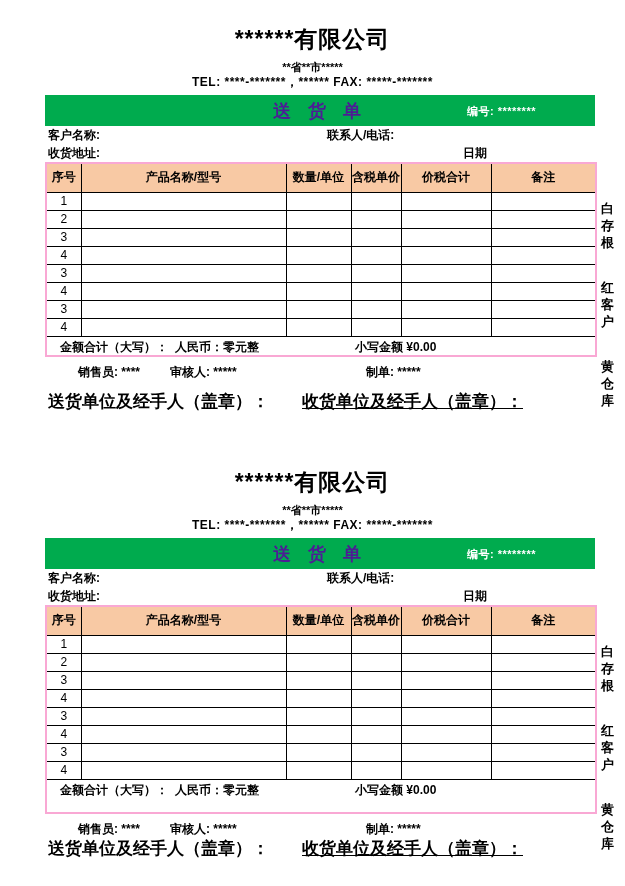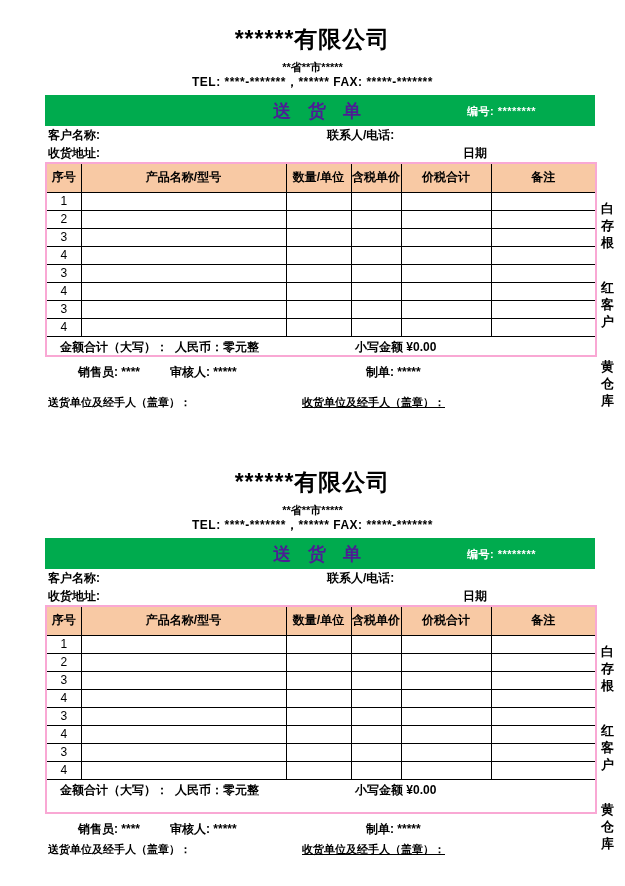--- a/index.html
+++ b/index.html
@@ -36,21 +36,21 @@
   .pos-total-label { left:13px; }
   .pos-total-rmb   { left:128px; }
   .pos-total-small { left:308px; }
 
   .variant-b tr.total-row td { height:34px; vertical-align:top; }
 
   .copies { position:absolute; left:601px; top:200px; width:16px; display:flex; flex-direction:column; gap:28px; }
   .copy { font-size:13px; font-weight:bold; line-height:17px; word-break:break-all; }
 
   .sign-row  { position:relative; margin-top:7px;  height:17px; font-size:12px; font-weight:bold; line-height:17px; }
-  .stamp-row { position:relative; margin-top:12px; height:18px; font-size:11px; font-weight:bold; line-height:18px; }
+  .stamp-row { position:relative; margin-top:12px; height:18px; font-size:17px; font-weight:bold; line-height:18px; }
   .sign-row span, .stamp-row span { position:absolute; top:0; white-space:nowrap; }
   .pos-sales { left:42px;margin-left:36px; } .pos-audit { left:170px; } .pos-maker { left:330px;margin-left:36px; }
   .pos-stamp-deliver { left:48px; } .pos-stamp-receive { left:302px;text-decoration:underline; }
   .variant-b .stamp-row { margin-top:2px; }
 </style>
 </head>
 <body>
 
 <section class="form">
   <div class="company">******有限公司</div>

